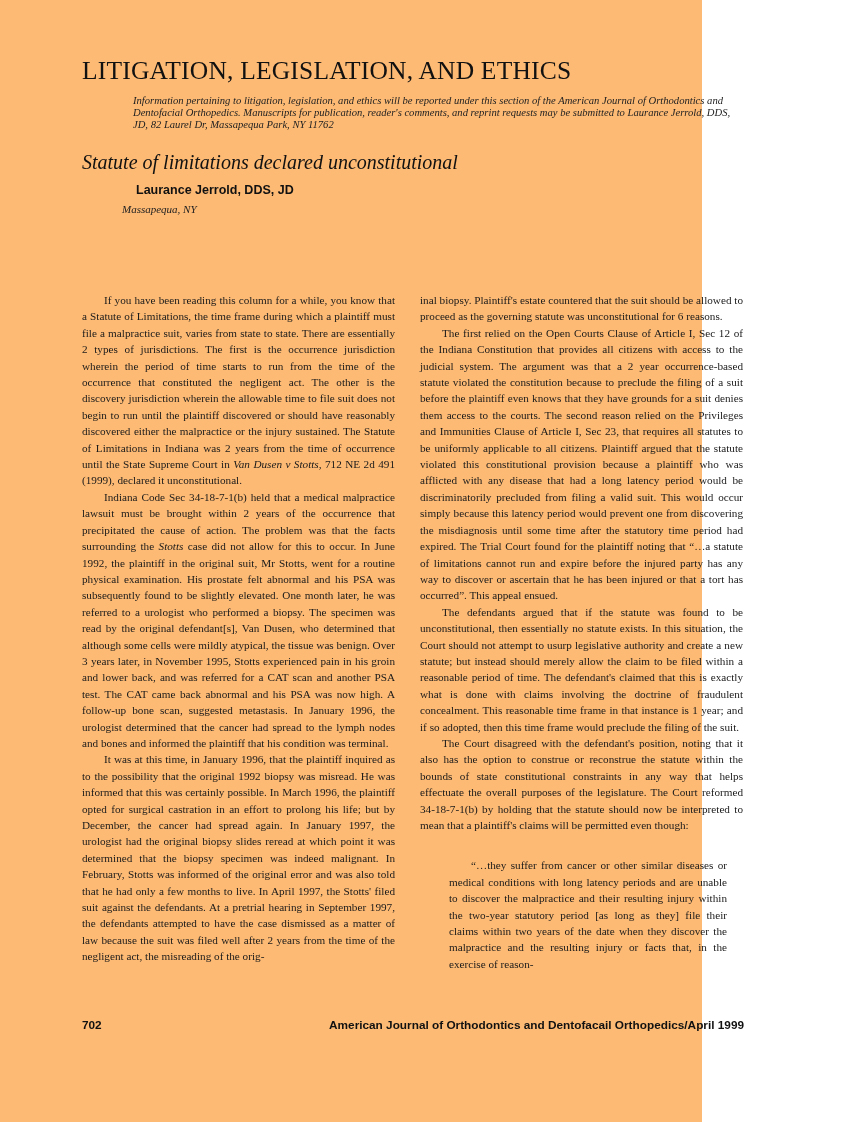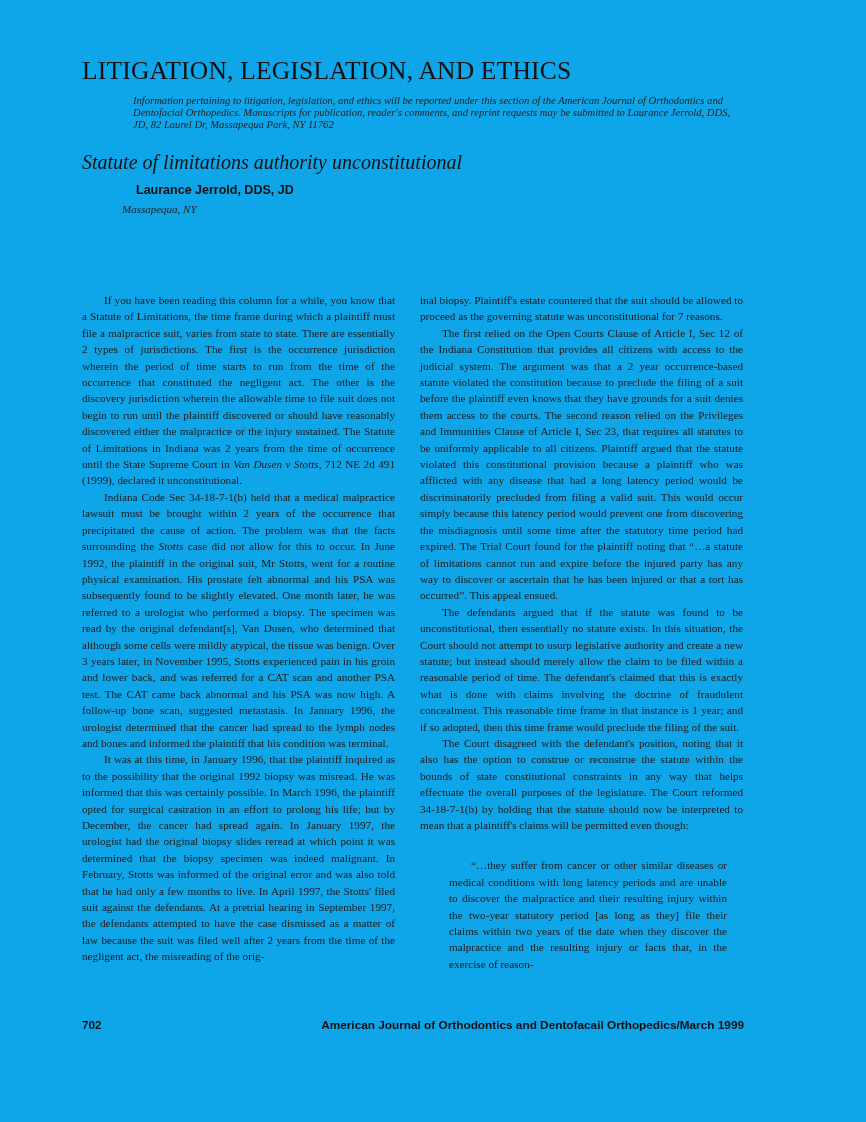--- a/index.html
+++ b/index.html
@@ -1,17 +1,17 @@
 <!DOCTYPE html>
 <html><head>
 <meta charset="utf-8">
 <style>
   html, body { margin: 0; padding: 0; background: #ffffff; }
   body { width: 866px; height: 1122px; position: relative; overflow: hidden; color: #111; }
-  .page { position: absolute; left: 0; top: 0; width: 866px; height: 1122px; background: #0ea5e9; }
+  .page { position: absolute; left: 0; top: 0; width: 702px; height: 1122px; background: #fdba74; }
   .section-title {
     position: absolute; left: 82px; top: 56px;
     font-family: "Liberation Serif", serif; font-size: 25.5px; letter-spacing: 0.2px;
     color: #111; white-space: nowrap; margin: 0; font-weight: normal;
   }
   .intro {
     position: absolute; left: 133px; top: 95px; width: 610px;
     font-family: "Liberation Serif", serif; font-style: italic; font-size: 10.6px; line-height: 12px;
     color: #222;
   }
@@ -49,36 +49,36 @@
   i { font-style: italic; }
 </style>
 </head>
 <body>
 
 <div class="page">
 
   <h1 class="section-title">LITIGATION, LEGISLATION, AND ETHICS</h1>
   <div class="intro">Information pertaining to litigation, legislation, and ethics will be reported under this section of the American Journal of Orthodontics and Dentofacial Orthopedics. Manuscripts for publication, reader's comments, and reprint requests may be submitted to Laurance Jerrold, DDS, JD, 82 Laurel Dr, Massapequa Park, NY 11762</div>
 
-  <h2 class="article-title">Statute of limitations authority unconstitutional</h2>
+  <h2 class="article-title">Statute of limitations declared unconstitutional</h2>
   <div class="author">Laurance Jerrold, DDS, JD</div>
   <div class="affil">Massapequa, NY</div>
 
   <div class="col left">
     <p><span>If you have been reading this column for a while, you know that a Statute of Limitations, the time frame during which a plaintiff must file a malpractice suit, varies from state to state. There are essentially 2 types of jurisdictions. The first is the occurrence jurisdiction wherein the period of time starts to run from the time of the occurrence that constituted the negligent act. The other is the discovery jurisdiction wherein the allowable time to file suit does not begin to run until the plaintiff discovered or should have reasonably discovered either the malpractice or the injury sustained. The Statute of Limitations in Indiana was 2 years from the time of occurrence until the State Supreme Court in </span><i>Van Dusen v Stotts</i><span>, 712 NE 2d 491 (1999), declared it unconstitutional.</span></p>
     <p><span>Indiana Code Sec 34-18-7-1(b) held that a medical malpractice lawsuit must be brought within 2 years of the occurrence that precipitated the cause of action. The problem was that the facts surrounding the </span><i>Stotts</i><span> case did not allow for this to occur. In June 1992, the plaintiff in the original suit, Mr Stotts, went for a routine physical examination. His prostate felt abnormal and his PSA was subsequently found to be slightly elevated. One month later, he was referred to a urologist who performed a biopsy. The specimen was read by the original defendant[s], Van Dusen, who determined that although some cells were mildly atypical, the tissue was benign. Over 3 years later, in November 1995, Stotts experienced pain in his groin and lower back, and was referred for a CAT scan and another PSA test. The CAT came back abnormal and his PSA was now high. A follow-up bone scan, suggested metastasis. In January 1996, the urologist determined that the cancer had spread to the lymph nodes and bones and informed the plaintiff that his condition was terminal.</span></p>
     <p>It was at this time, in January 1996, that the plaintiff inquired as to the possibility that the original 1992 biopsy was misread. He was informed that this was certainly possible. In March 1996, the plaintiff opted for surgical castration in an effort to prolong his life; but by December, the cancer had spread again. In January 1997, the urologist had the original biopsy slides reread at which point it was determined that the biopsy specimen was indeed malignant. In February, Stotts was informed of the original error and was also told that he had only a few months to live. In April 1997, the Stotts' filed suit against the defendants. At a pretrial hearing in September 1997, the defendants attempted to have the case dismissed as a matter of law because the suit was filed well after 2 years from the time of the negligent act, the misreading of the orig-</p>
   </div>
 
   <div class="col right">
-    <p class="noindent">inal biopsy. Plaintiff's estate countered that the suit should be allowed to proceed as the governing statute was unconstitutional for 7 reasons.</p>
+    <p class="noindent">inal biopsy. Plaintiff's estate countered that the suit should be allowed to proceed as the governing statute was unconstitutional for 6 reasons.</p>
     <p>The first relied on the Open Courts Clause of Article I, Sec 12 of the Indiana Constitution that provides all citizens with access to the judicial system. The argument was that a 2 year occurrence-based statute violated the constitution because to preclude the filing of a suit before the plaintiff even knows that they have grounds for a suit denies them access to the courts. The second reason relied on the Privileges and Immunities Clause of Article I, Sec 23, that requires all statutes to be uniformly applicable to all citizens. Plaintiff argued that the statute violated this constitutional provision because a plaintiff who was afflicted with any disease that had a long latency period would be discriminatorily precluded from filing a valid suit. This would occur simply because this latency period would prevent one from discovering the misdiagnosis until some time after the statutory time period had expired. The Trial Court found for the plaintiff noting that “…a statute of limitations cannot run and expire before the injured party has any way to discover or ascertain that he has been injured or that a tort has occurred”. This appeal ensued.</p>
     <p>The defendants argued that if the statute was found to be unconstitutional, then essentially no statute exists. In this situation, the Court should not attempt to usurp legislative authority and create a new statute; but instead should merely allow the claim to be filed within a reasonable period of time. The defendant's claimed that this is exactly what is done with claims involving the doctrine of fraudulent concealment. This reasonable time frame in that instance is 1 year; and if so adopted, then this time frame would preclude the filing of the suit.</p>
     <p>The Court disagreed with the defendant's position, noting that it also has the option to construe or reconstrue the statute within the bounds of state constitutional constraints in any way that helps effectuate the overall purposes of the legislature. The Court reformed 34-18-7-1(b) by holding that the statute should now be interpreted to mean that a plaintiff's claims will be permitted even though:</p>
     <p class="blockquote">“…they suffer from cancer or other similar diseases or medical conditions with long latency periods and are unable to discover the malpractice and their resulting injury within the two-year statutory period [as long as they] file their claims within two years of the date when they discover the malpractice and the resulting injury or facts that, in the exercise of reason-</p>
   </div>
 
   <div class="footer">
     <span class="pageno">702</span>
-    <span class="journal">American Journal of Orthodontics and Dentofacail Orthopedics/March 1999</span>
+    <span class="journal">American Journal of Orthodontics and Dentofacail Orthopedics/April 1999</span>
   </div>
 
 </div>
 
 </body></html>

